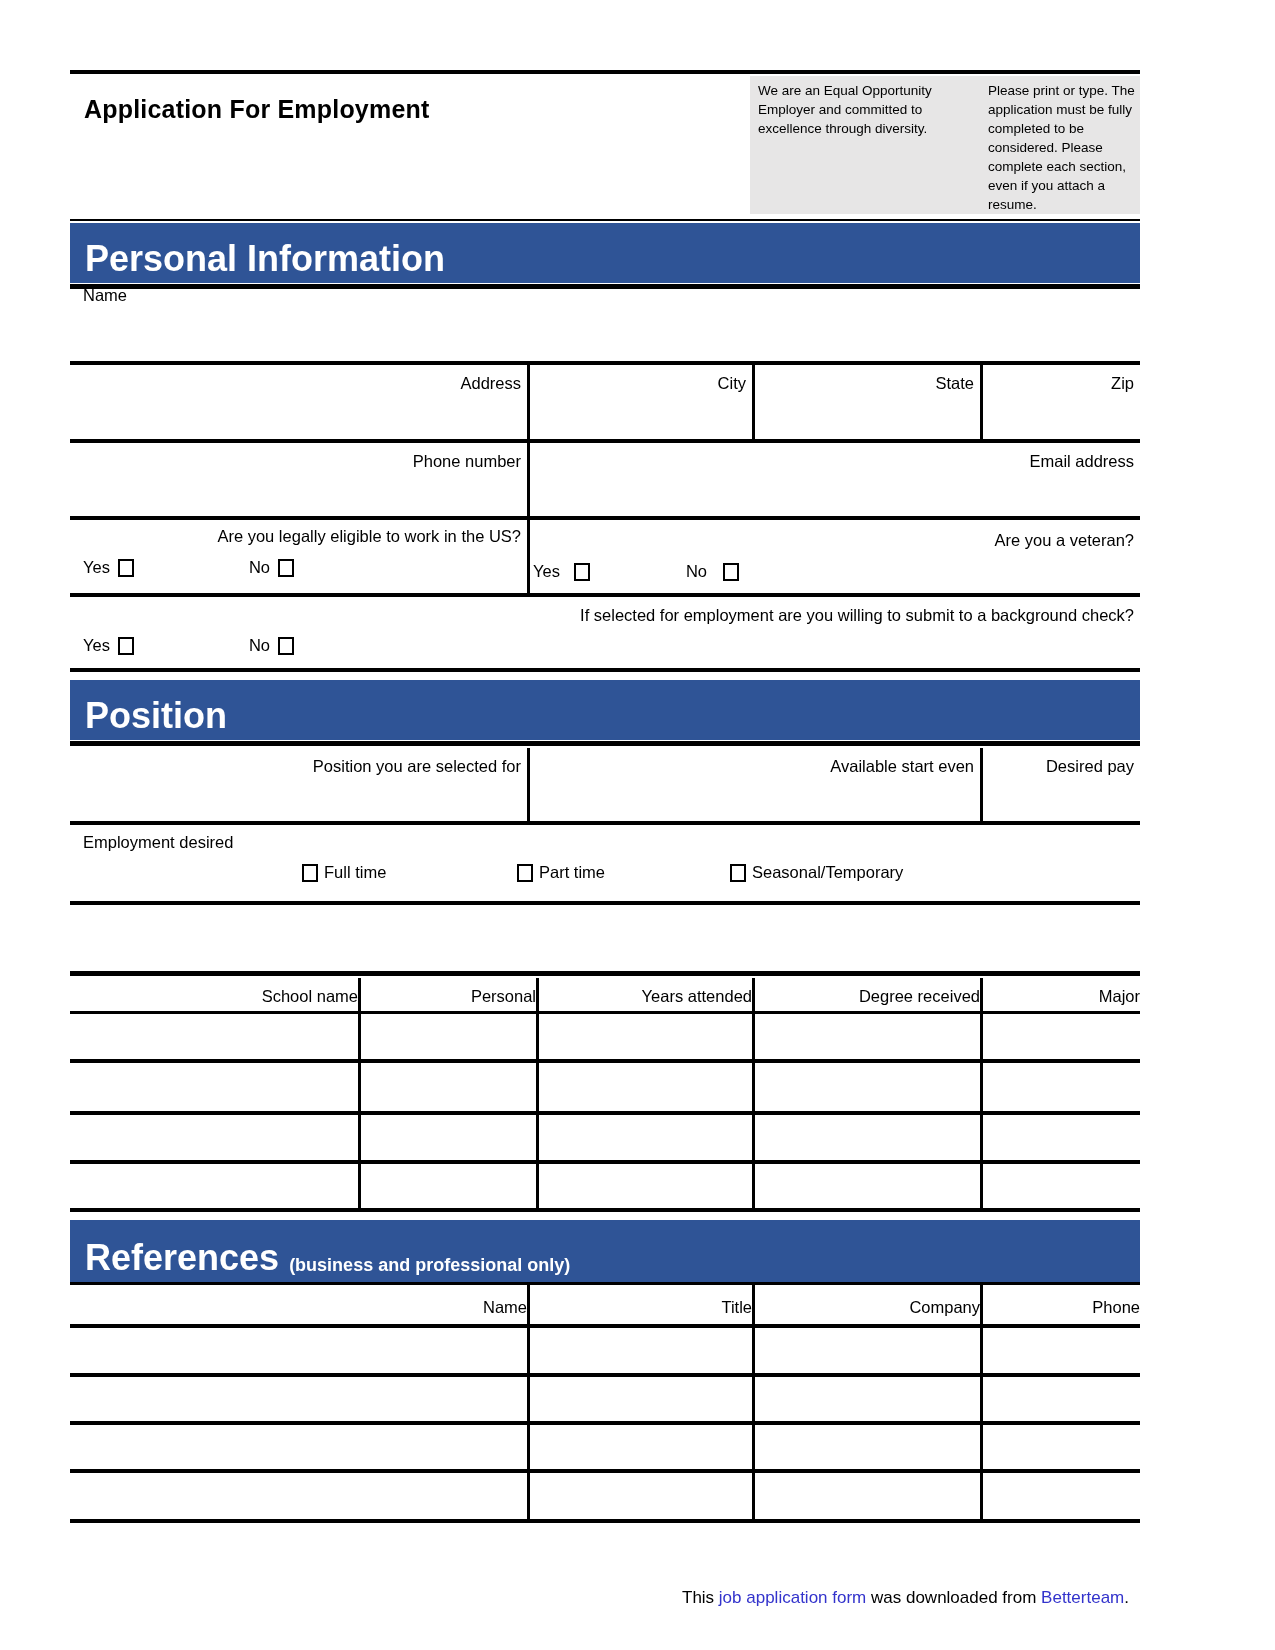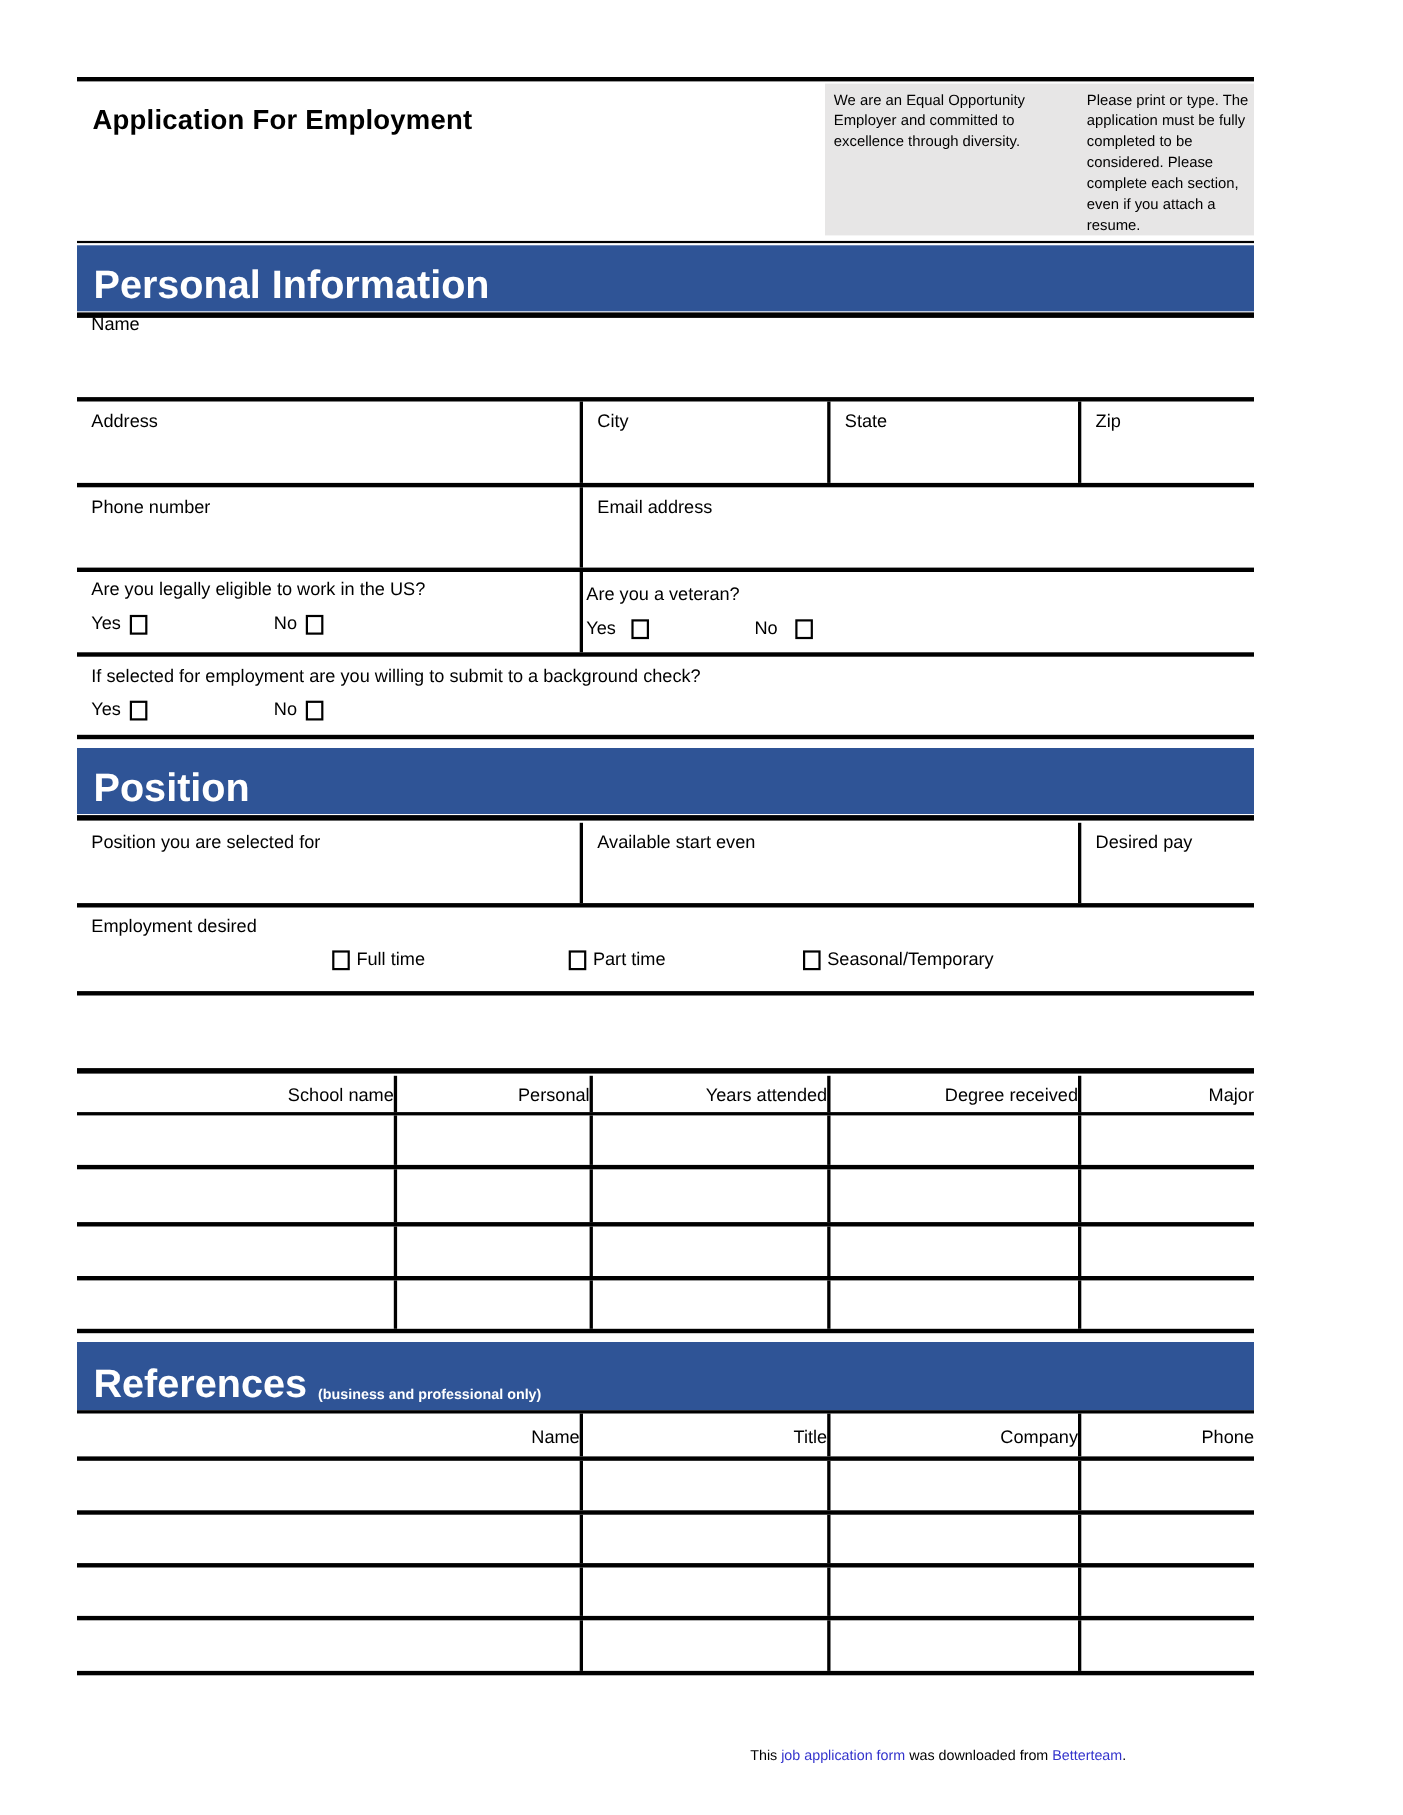--- a/index.html
+++ b/index.html
@@ -13,38 +13,38 @@
 
   .title { position:absolute; left:84px; top:95px; font-size:25px; font-weight:bold; letter-spacing:.2px; }
 
   .notice { position:absolute; left:750px; top:76px; width:390px; height:138px; background:#e7e6e6; display:flex; }
   .notice .col1 { width:232px; padding:5px 4px 0 8px; font-size:13.5px; line-height:19px; }
   .notice .col2 { flex:1; padding:5px 0 0 6px; font-size:13.5px; line-height:19px; }
 
   .secbar { position:absolute; left:70px; width:1070px; background:#2f5496; color:#fff;
             display:flex; align-items:flex-end; padding:0 0 6px 15px; font-weight:bold; }
   .secbar .big { font-size:36px; line-height:1; }
-  .secbar .small { font-size:13px; margin:0 0 2px 10px; line-height:1; }
+  .secbar .small { font-size:18px; margin:0 0 2px 10px; line-height:1; }
 
   .label16 { position:absolute; font-size:16.5px; }
 
   .tbl { position:absolute; left:70px; width:1070px; }
   .trow { display:flex; border-bottom:4px solid #000; width:100%; }
-  .cell { padding:9px 6px 0 13px; font-size:16.5px; }
+  .cell { padding:9px 6px 0 13px; font-size:16.5px;text-align:right; }
   .vd { border-right:3px solid #000; }
   .center { text-align:right; padding-left:0; padding-right:0; }
 
   .cb { display:inline-block; width:16px; height:18px; border:2px solid #000; background:#fff; vertical-align:-4px; }
   .ynline { display:flex; align-items:center; margin-top:14px; font-size:16.5px; }
 
   .optwrap { position:absolute; left:70px; top:863px; width:1070px; height:26px; }
   .opt { position:absolute; top:0; font-size:16.5px; display:flex; align-items:center; }
   .opt .cb { margin-right:6px; vertical-align:middle; }
 
-  .footer { position:absolute; top:1588px; left:682px; font-size:13px; }
+  .footer { position:absolute; top:1588px; left:682px; font-size:17px; }
   .footer a { text-decoration:none; }
 </style>
 </head>
 <body>
 
 <div class="page">
 
   <div class="rule" style="top:70px;height:4px;"></div>
 
   <div class="title">Application For Employment</div>

